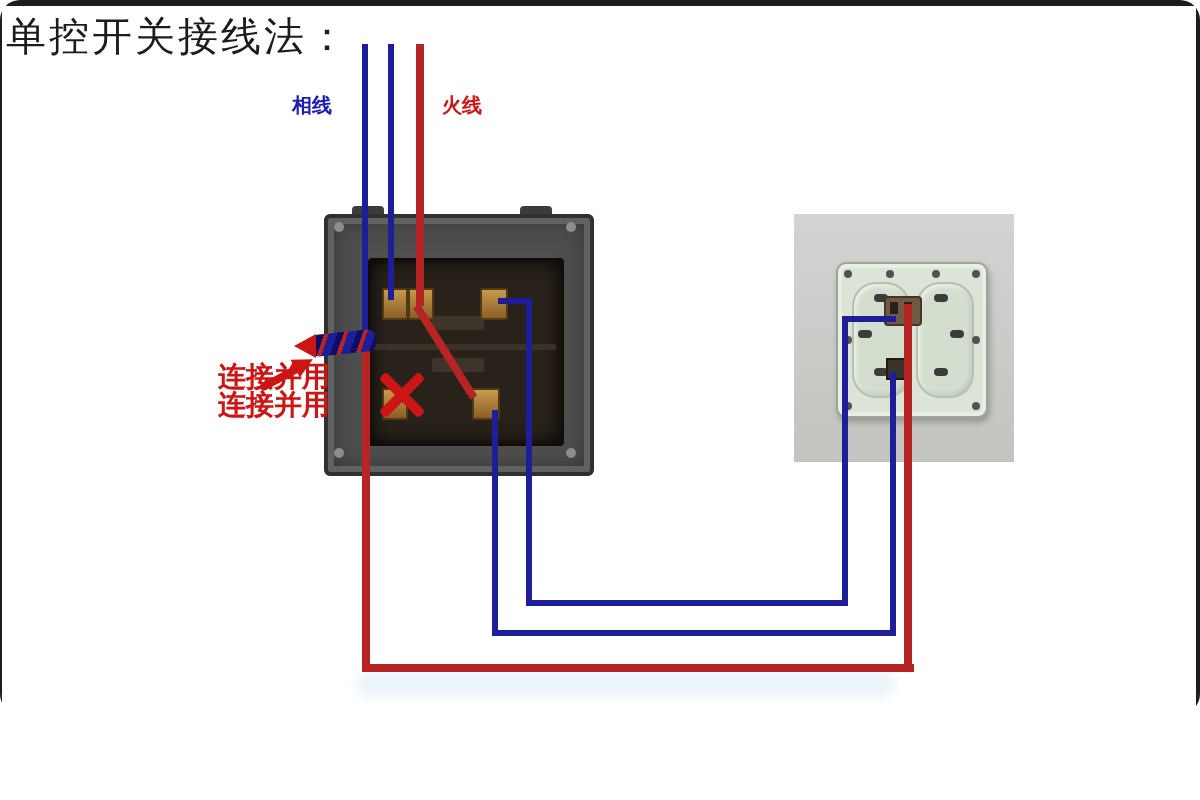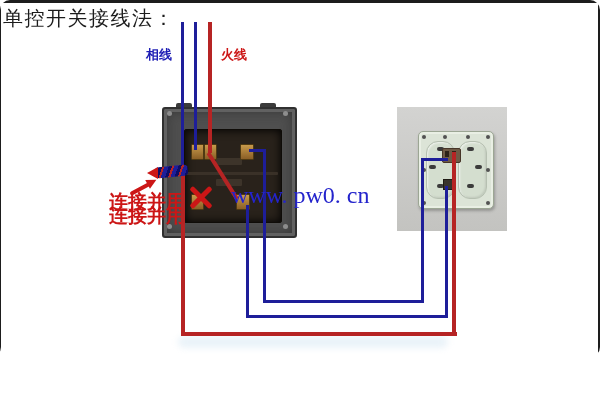--- a/index.html
+++ b/index.html
@@ -11,25 +11,25 @@
   
   .frame{background:#1d1d1d;}
   
   .wb{position:absolute;background:var(--wire-blue,#1e1e99);}
   .wr{position:absolute;background:var(--wire-red,#b62424);}
   
   #title{
     position:absolute;left:3px;top:5px;font-family:"Liberation Serif",serif;
     font-size:20px;letter-spacing:1.5px;color:var(--title-text,#1c1c1c);white-space:nowrap;
   }
-  .wire-label{position:absolute;font-size:13px;font-weight:bold;white-space:nowrap;}
+  .wire-label{position:absolute;font-size:10px;font-weight:bold;white-space:nowrap;}
   #phase-label{left:146px;top:46px;color:var(--phase-label,#1d1db5);}
   #live-label{left:221px;top:46px;color:var(--live-label,#cc1616);}
   #junction-note{
-    position:absolute;left:109px;top:195px;font-size:19px;font-weight:bold;
+    position:absolute;left:109px;top:181px;font-size:14px;font-weight:bold;
     line-height:14px;color:var(--note-red,#cc1616);white-space:nowrap;
   }
   #watermark{
     position:absolute;left:231px;top:182px;font-family:"Liberation Serif",serif;
     font-size:24px;color:var(--watermark-blue,#2424cc);white-space:nowrap;z-index:30;
   }
   
   #left-switch{
     position:absolute;left:162px;top:107px;width:131px;height:127px;
     background:#4f4f4f;border:2px solid #303030;border-radius:3px;
@@ -186,15 +186,14 @@
   <div id="junction-arrowhead"></div>
   <div id="note-arrow-shaft"></div>
   <div id="note-arrow-head"></div>
   <div id="junction-note">
     <div>连接并用</div>
     <div>连接并用</div>
   </div>
   <div class="xbar" style="transform:rotate(45deg);"></div>
   <div class="xbar" style="transform:rotate(-45deg);"></div>
 
-  <div id="watermark">www. pw0. cn</div>
 
 </div>
 
 </body></html>

